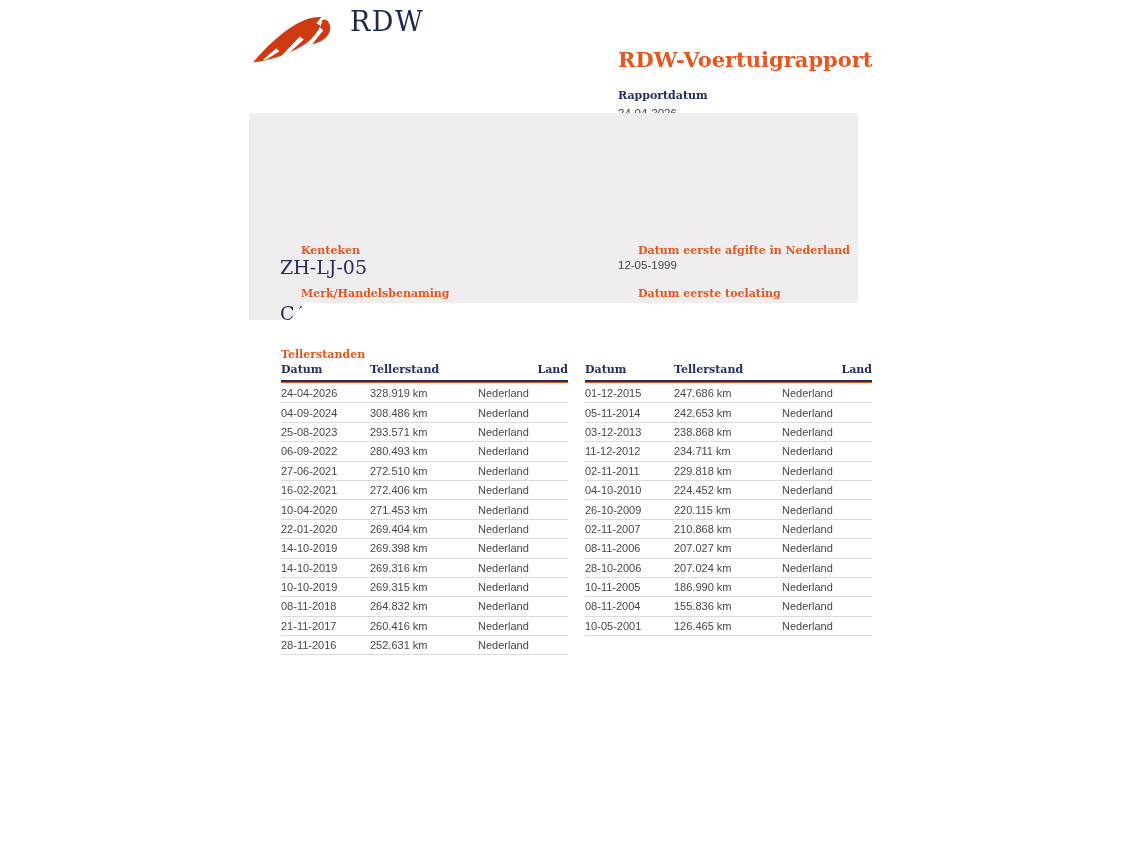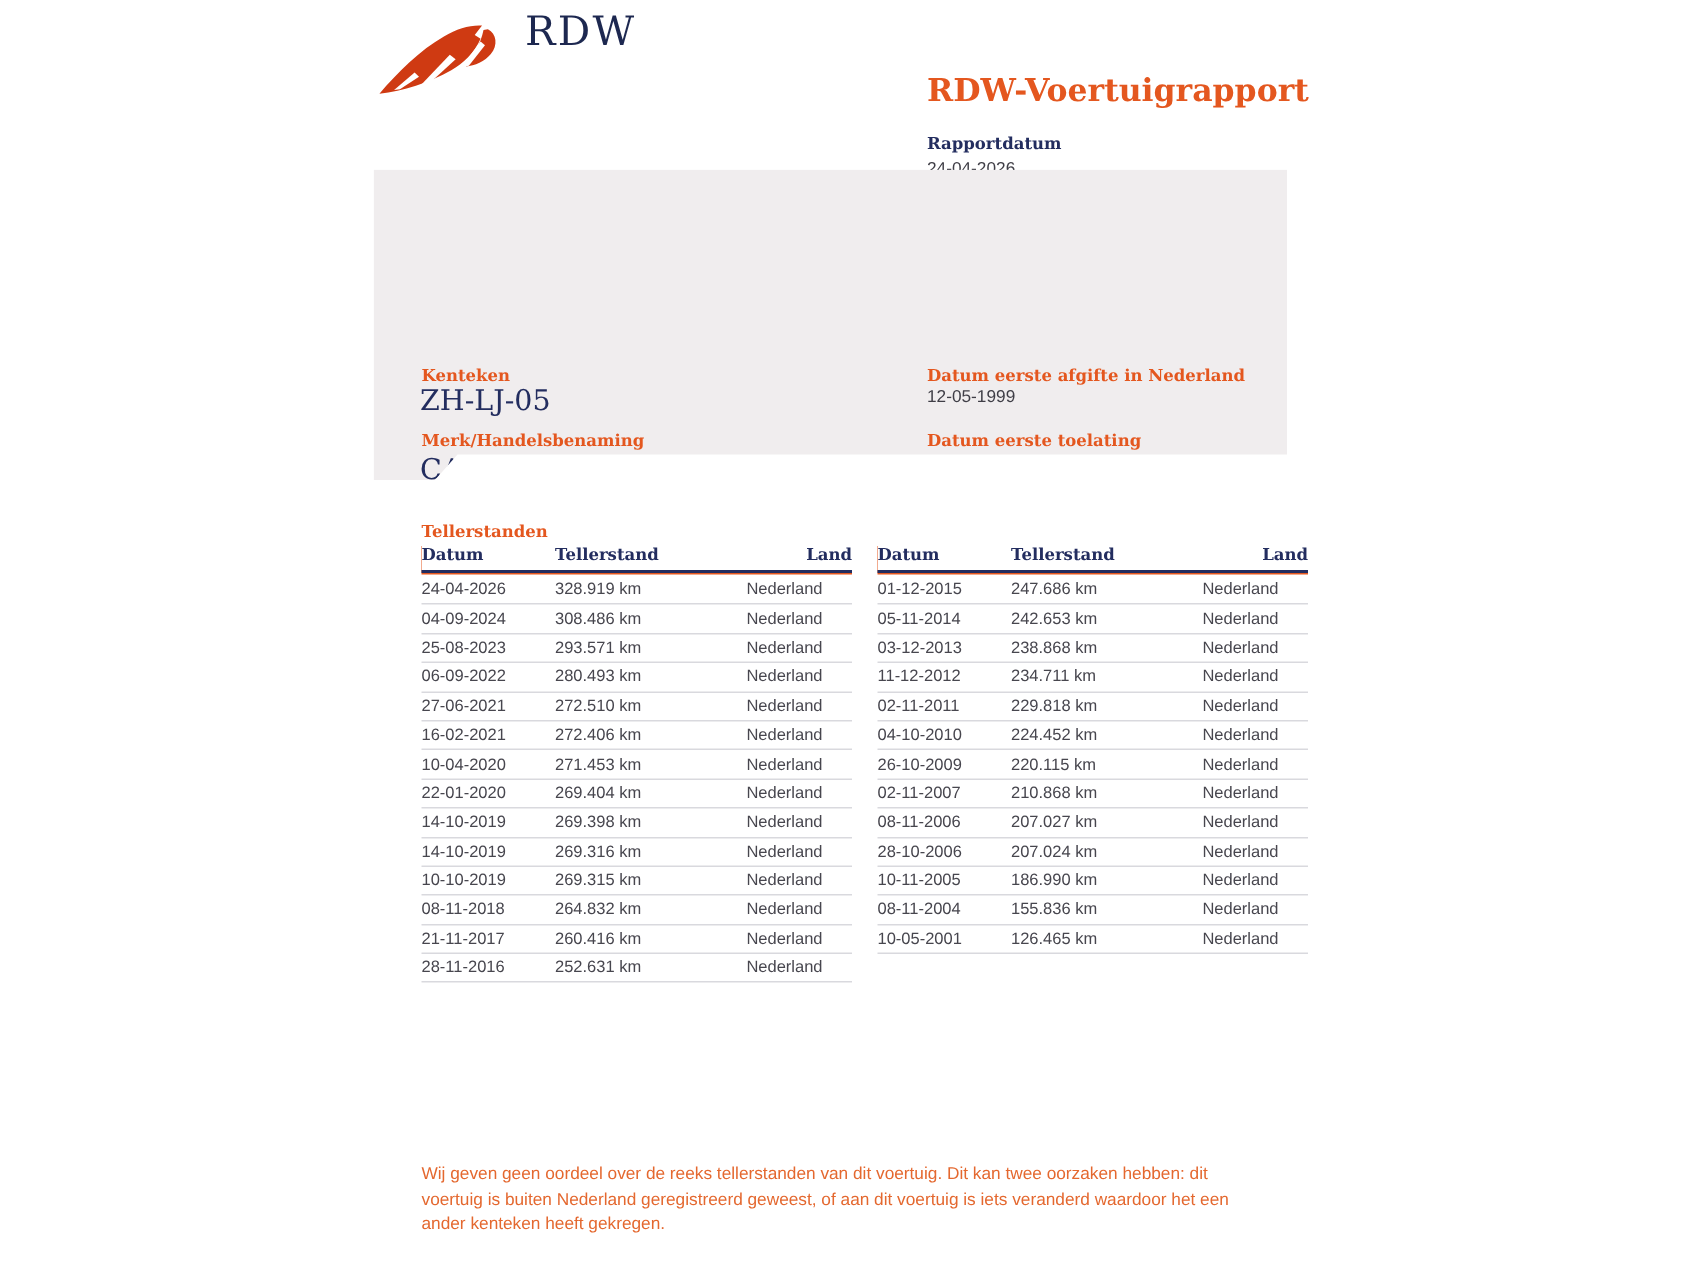--- a/index.html
+++ b/index.html
@@ -35,21 +35,21 @@
   
   .vehicle-box{
     position:absolute;left:249px;top:113px;
     width:609px;height:207px;
     background:#f0edee;
     clip-path:polygon(0 0,100% 0,100% 190px,56px 190px,41px 100%,0 100%);
   }
   .box-label{
     position:absolute;
     font-family:"DejaVu Serif",serif;font-weight:700;
-    font-size:11px;color:#e4571f;white-space:nowrap;
+    font-size:11px;color:#e4571f;white-space:nowrap;margin-left:20px;
   }
   .box-value-lg{
     position:absolute;
     font-family:"DejaVu Serif",serif;
     font-size:19px;color:#232d5f;white-space:nowrap;
   }
   .box-value-sm{
     position:absolute;
     font-size:11.5px;color:#3f3e46;white-space:nowrap;
   }
@@ -84,21 +84,21 @@
   }
   .thead span:last-child{text-align:right;}
   .tbody{margin-top:2px;}
   .trow{
     display:grid;grid-template-columns:89px 1fr 90px;
     align-items:center;
     height:18.4px;
     border-bottom:1px solid #d9d9de;
   }
   .trow span{font-size:11px;color:#47464e;}
-  .trow span:last-child{text-align:center;}
+  .trow span:last-child{text-align:left;}
   
   .footnote{position:absolute;left:281px;top:775px;width:556px;}
   .footnote-title{
     font-family:"Liberation Sans",sans-serif;
     font-weight:bold;font-size:14.5px;letter-spacing:-0.2px;
     color:#1e2757;margin:0 0 7px 0;
   }
   .footnote-title .mark{font-size:12px;vertical-align:2px;margin-right:3px;}
   .footnote-body{
     font-size:11.5px;line-height:16.5px;color:#e4682f;margin:0;
@@ -304,16 +304,15 @@
         </div>
         <div class="trow">
           <span>10-05-2001</span>
           <span>126.465 km</span>
           <span>Nederland</span>
         </div>
       </div>
   </div>
 
   <div class="footnote">
-    <p class="footnote-body">Wij geven geen oordeel over de reeks tellerstanden van dit voertuig. Dit kan twee oorzaken hebben: dit voertuig is buiten Nederland geregistreerd geweest, of aan dit voertuig is iets veranderd waardoor het een ander kenteken heeft gekregen.</p>
   </div>
 
 </div>
 
 </body></html>

